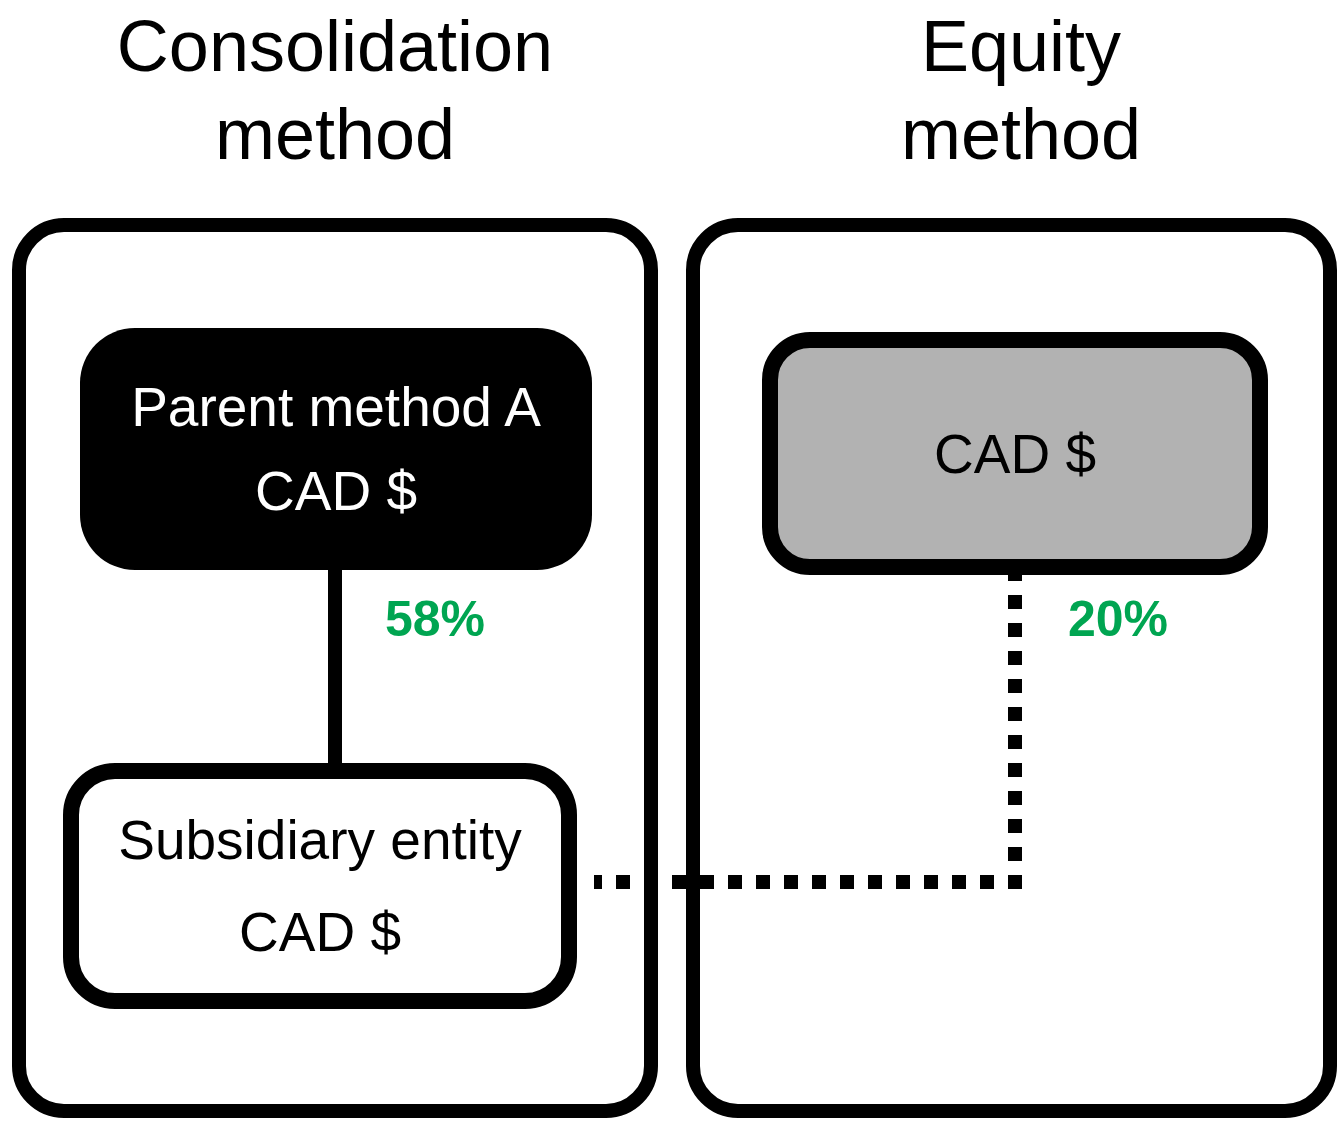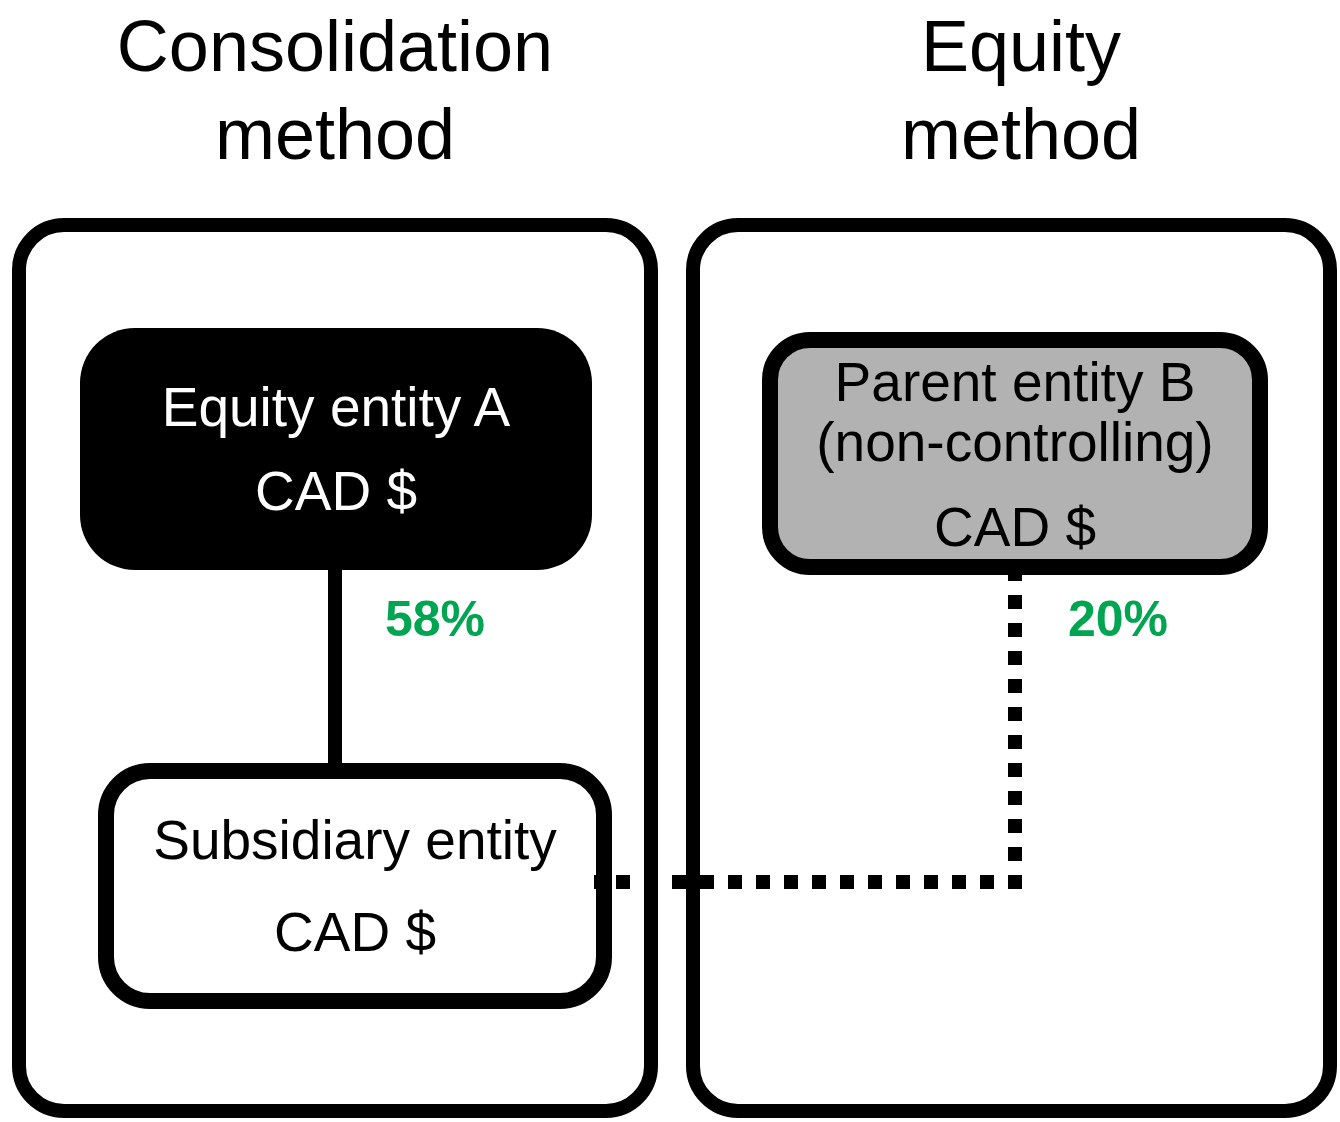--- a/index.html
+++ b/index.html
@@ -69,21 +69,21 @@
     left: 762px; top: 332px;
     width: 506px; height: 243px;
     background: #b2b2b2;
     color: #000000;
     border: 16px solid #000000;
     border-radius: 48px;
     gap: 26px;
   }
   .parent-b .name-block { line-height: 60px; }
   .subsidiary {
-    left: 98px; top: 763px;
+    left: 63px; top: 763px;
     width: 514px; height: 246px;
     background: #ffffff;
     color: #000000;
     border: 16px solid #000000;
     border-radius: 52px;
     gap: 34px;
     z-index: 3;
   }
 
   
@@ -138,29 +138,25 @@
 
   <div class="panel left"></div>
   <div class="panel right"></div>
 
   <div class="line-solid"></div>
 
   <div class="line-dotted-v"></div>
   <div class="line-dotted-h"></div>
 
   <div class="entity parent-a">
-    <div>Equity entity A</div>
+    <div>Parent method A</div>
     <div>CAD $</div>
   </div>
 
   <div class="entity parent-b">
-    <div class="name-block">
-      <div>Parent entity B</div>
-      <div>(non-controlling)</div>
-    </div>
     <div>CAD $</div>
   </div>
 
   <div class="entity subsidiary">
     <div>Subsidiary entity</div>
     <div>CAD $</div>
   </div>
 
   <div class="percent left">58%</div>
   <div class="percent right">20%</div>

